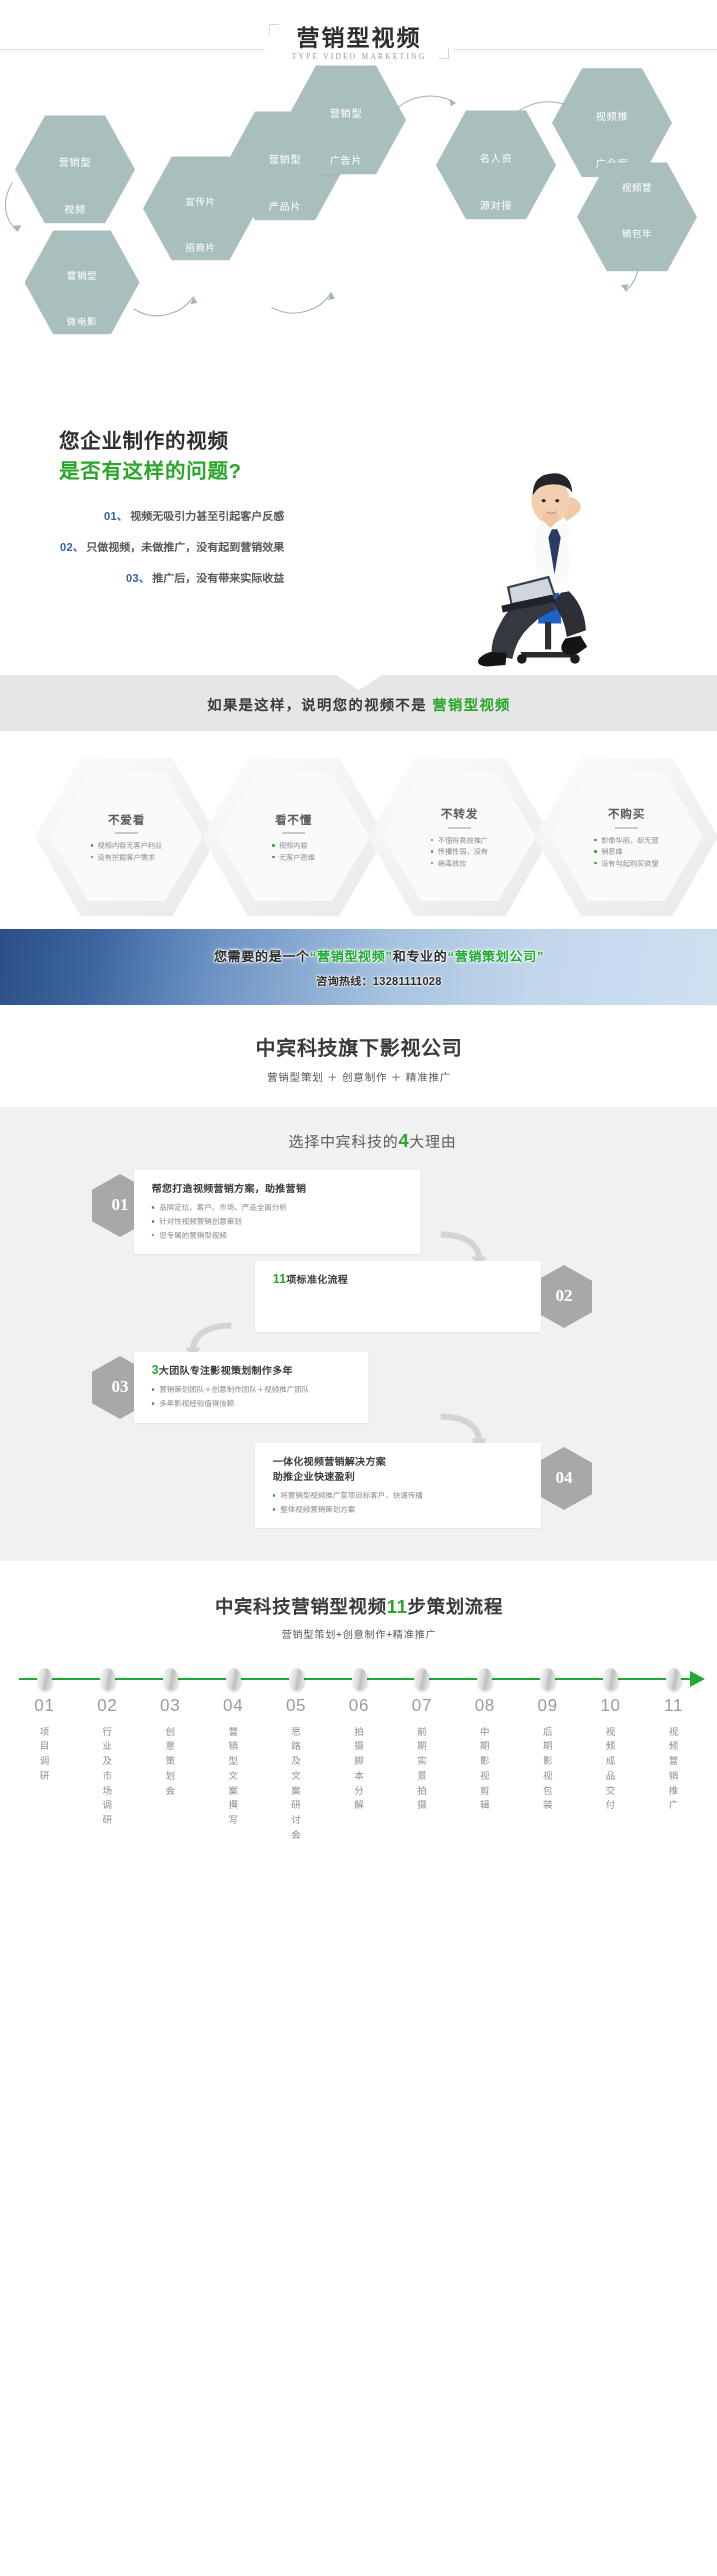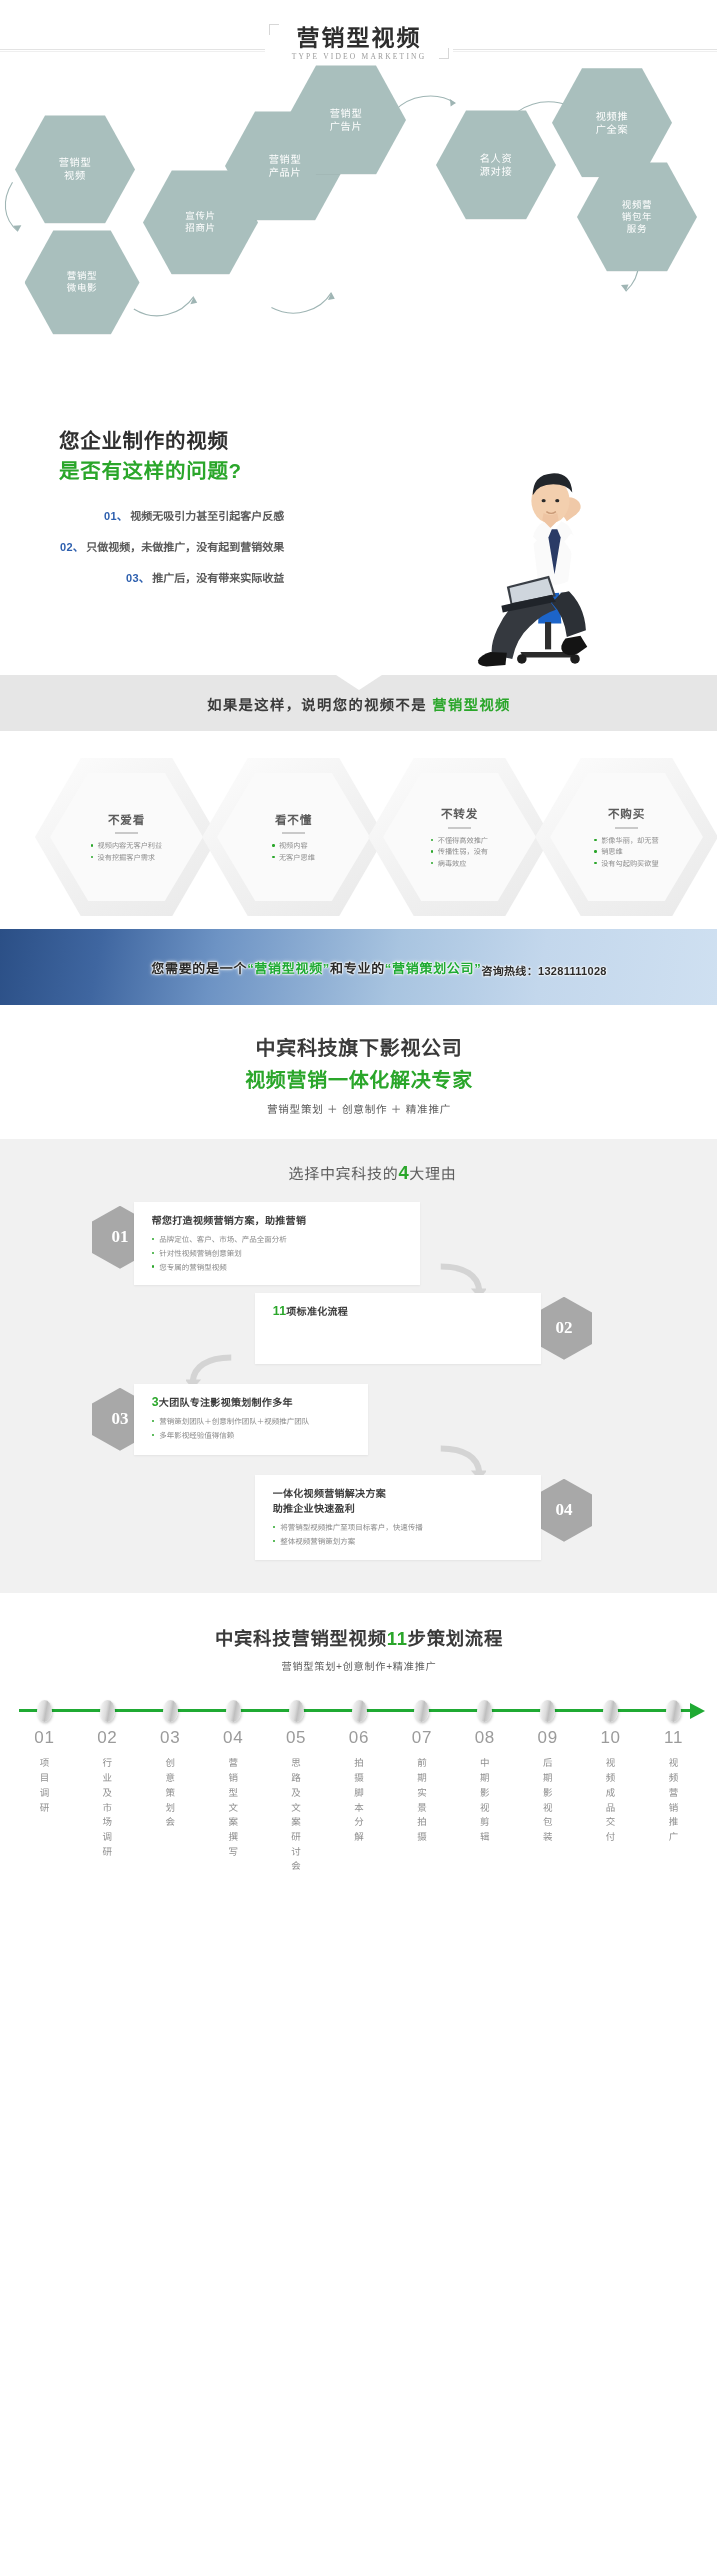--- a/index.html
+++ b/index.html
@@ -44,21 +44,21 @@
   
   .hexfield { position:relative; width:718px; height:293px; margin-top:15px; }
   .hex {
     position:absolute;
     background:#a9bfbd;
     clip-path:polygon(25% 0%,75% 0%,100% 50%,75% 100%,25% 100%,0% 50%);
     display:flex; align-items:center; justify-content:center; text-align:center;
     color:#fff; line-height:1.28; letter-spacing:0.7px;
     filter:drop-shadow(2px 3.4px 4.8px rgba(120,135,133,.35));
   }
-  .hex span{ display:block; }
+  .hex span{ display:block;margin-top:34px; }
   .arrow-svg { position:absolute; left:0; top:0; width:718px; height:293px; pointer-events:none; }
 
   
   .sec-problem { position:relative; height:293px; padding:30px 0 0 0; }
   .prob-inner { position:relative; width:718px; height:100%; }
   .prob-h1 { font-size:20.5px; font-weight:bold; color:#2f2f2f; letter-spacing:0.7px;
              position:absolute; left:59px; top:12.3px; }
   .prob-h2 { font-size:20.5px; font-weight:bold; color:#2aa62a; letter-spacing:0.7px;
              position:absolute; left:59px; top:42px; }
   .prob-list { position:absolute; left:60px; top:95px; }
@@ -104,21 +104,21 @@
   }
   .hexcard li:before {
     content:""; position:absolute; left:0; top:4.1px; width:2.4px; height:2.4px;
     border-radius:50%; background:#2aa62a;
   }
 
   
   .sec-cta {
     height:76px; position:relative; overflow:hidden;
     background:linear-gradient(100deg,#2b4f86 0%,#3f66a0 14%,#6d93c4 30%,#a8c4e0 55%,#c3d7ec 75%,#cfe0f1 100%);
-    display:flex; flex-direction:row; align-items:center; justify-content:center;padding-left:40px;
+    display:flex; flex-direction:column; align-items:center; justify-content:center;padding-left:40px;
   }
   .cta-l1 { font-size:13px; font-weight:bold; color:#2a2a2a; letter-spacing:0.7px;
             text-shadow:0 0 2px #fff,0 0 2px #fff,0 0 2px #fff,0 0 4.1px #fff; }
   .cta-l1 em { font-style:normal; color:#1faa33; }
   .cta-l2 { font-size:11px; font-weight:bold; color:#2b2b2b; margin-top:6.8px; letter-spacing:0.3px;
             text-shadow:0 0 2px #fff,0 0 2px #fff,0 0 3.4px #fff; }
 
   
   .sec-company { padding:27px 0 23px; text-align:center; }
   .co-h1 { font-size:20px; font-weight:bold; color:#3a3a3a; letter-spacing:0.7px; }
@@ -202,21 +202,21 @@
           <polygon points="858,56 851,47 861,46"></polygon>
           <polygon points="918,310 911,301 922,300"></polygon>
         </g>
       </svg>
     <div class="hex" style="left: 15px; top: 35px; width: 120px; height: 108px; font-size: 10.2px;">
           <div>
             <span>营销型</span>
             <span>视频</span>
           </div>
         </div>
-        <div class="hex" style="left: 143px; top: 90px; width: 115px; height: 104px; font-size: 9.5px;">
+        <div class="hex" style="left: 143px; top: 76px; width: 115px; height: 104px; font-size: 9.5px;">
           <div>
             <span>宣传片</span>
             <span>招商片</span>
           </div>
         </div>
         <div class="hex" style="left: 24.5px; top: 150px; width: 115px; height: 104px; font-size: 9.5px;">
           <div>
             <span>营销型</span>
             <span>微电影</span>
           </div>
@@ -370,21 +370,20 @@
 
   <section class="sec-cta">
     <div class="cta-l1">
       <span>您需要的是一个</span><em>“营销型视频”</em><span>和专业的</span><em>“营销策划公司”</em>
     </div>
     <div class="cta-l2">咨询热线：13281111028</div>
   </section>
 
   <section class="sec-company">
     <div class="co-h1">中宾科技旗下影视公司</div>
-    <div class="co-h2">视频营销一体化解决专家</div>
     <div class="co-sub">营销型策划 ＋ 创意制作 ＋ 精准推广</div>
   </section>
 
   <section class="sec-reasons">
     <div class="reasons-title">
       <span>选择中宾科技的</span><b>4</b><span>大理由</span>
     </div>
     <div class="rw" id="reasons-wrap">
         <div class="rrow">
           <div class="rhex" style="left: 33px;">01</div>

